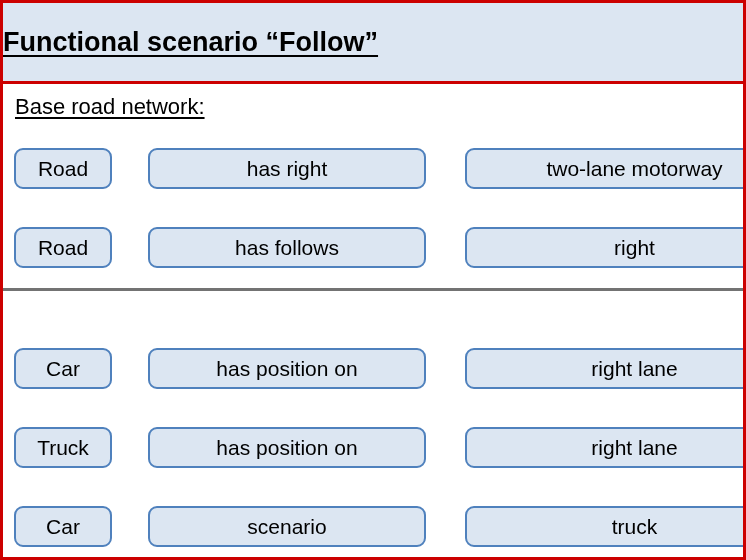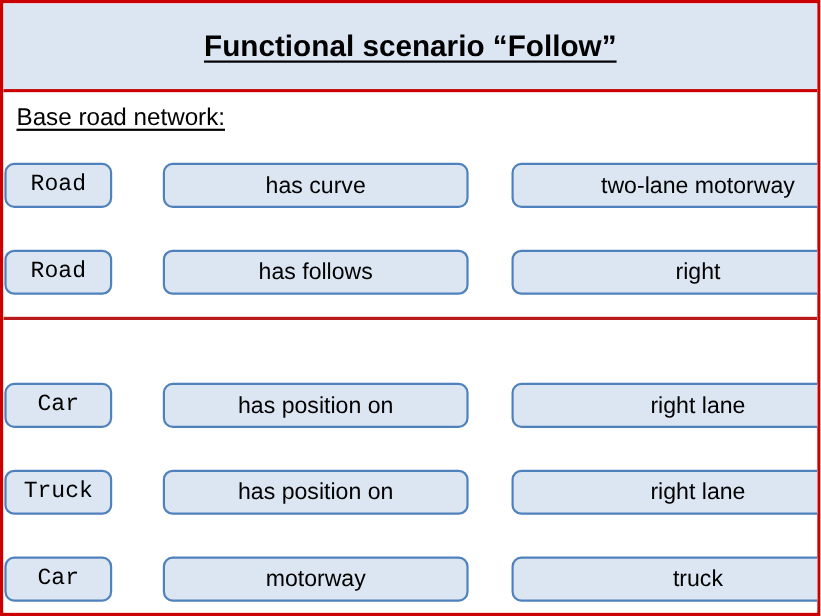--- a/index.html
+++ b/index.html
@@ -24,21 +24,21 @@
     position: absolute;
     left: 0;
     top: 0;
     width: 740px;
     height: 81px;
     background: #dce6f2;
     border-bottom: 3px solid #cc0000;
     box-sizing: border-box;
     display: flex;
     align-items: center;
-    justify-content: center;
+    justify-content: flex-start;
   }
   #title-text {
     font-size: 27px;
     font-weight: bold;
     color: #000000;
     text-decoration: underline;
     text-underline-offset: 4px;
     letter-spacing: 0px;
     white-space: nowrap;
   }
@@ -46,21 +46,21 @@
   .section {
     position: absolute;
     left: 0;
     width: 740px;
     box-sizing: border-box;
     background: #ffffff;
   }
   #section-base {
     top: 81px;
     height: 207px;
-    border-bottom: 3px solid #b91c1c;
+    border-bottom: 3px solid #737373;
   }
   #section-moveable {
     top: 288px;
     height: 266px;
   }
   .section-header {
     position: absolute;
     left: 12px;
     font-size: 22px;
     color: #000000;
@@ -87,39 +87,39 @@
     border: 2px solid #4f81bd;
     border-radius: 9px;
     display: flex;
     align-items: center;
     justify-content: center;
     font-size: 21px;
     color: #000000;
     white-space: nowrap;
     overflow: hidden;
   }
-  .pill.col-subject   { left: 1px;   width: 98px; font-family: Liberation Mono, monospace; }
+  .pill.col-subject   { left: 11px;   width: 98px; }
   .pill.col-predicate { left: 145px; width: 278px; }
   .pill.col-object    { left: 438px; width: 339px; margin-left: 24px; }
 </style>
 </head>
 <body>
 
 <div id="frame">
 
   <div id="title-band">
     <span id="title-text">Functional scenario “Follow”</span>
   </div>
 
   <div class="section" id="section-base">
     <div class="section-header" id="header-base">Base road network:</div>
 
     <div class="row" style="top:64px;">
       <div class="pill col-subject">Road</div>
-      <div class="pill col-predicate">has curve</div>
+      <div class="pill col-predicate">has right</div>
       <div class="pill col-object">two-lane motorway</div>
     </div>
 
     <div class="row" style="top:143px;">
       <div class="pill col-subject">Road</div>
       <div class="pill col-predicate">has follows</div>
       <div class="pill col-object">right</div>
     </div>
   </div>
 
@@ -132,18 +132,18 @@
     </div>
 
     <div class="row" style="top:136px;">
       <div class="pill col-subject">Truck</div>
       <div class="pill col-predicate">has position on</div>
       <div class="pill col-object">right lane</div>
     </div>
 
     <div class="row" style="top:215px;">
       <div class="pill col-subject">Car</div>
-      <div class="pill col-predicate">motorway</div>
+      <div class="pill col-predicate">scenario</div>
       <div class="pill col-object">truck</div>
     </div>
   </div>
 
 </div>
 
 </body></html>

